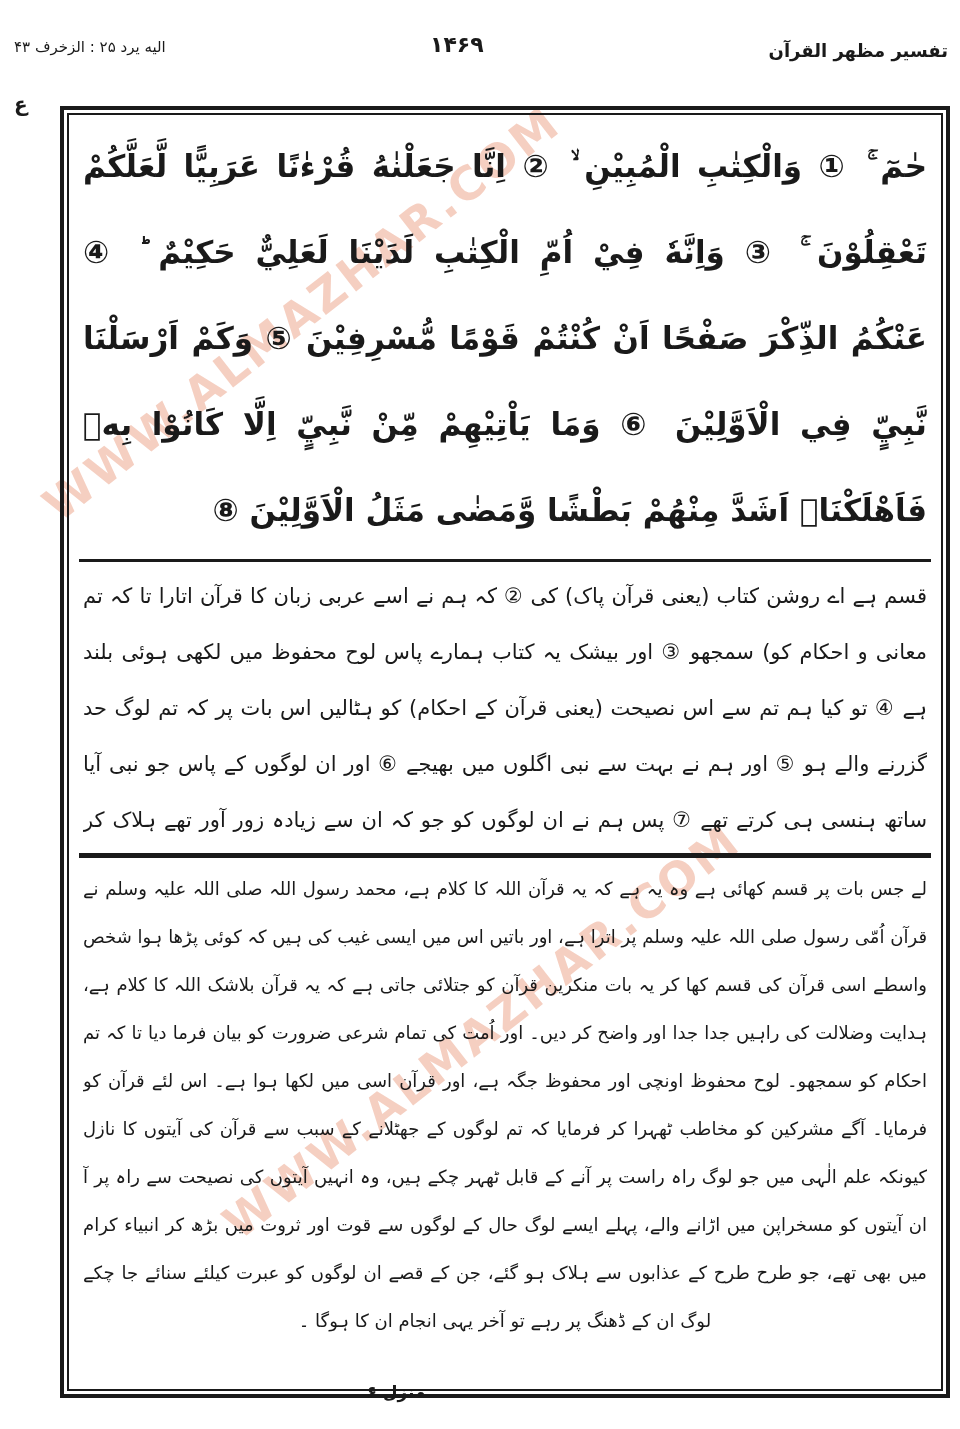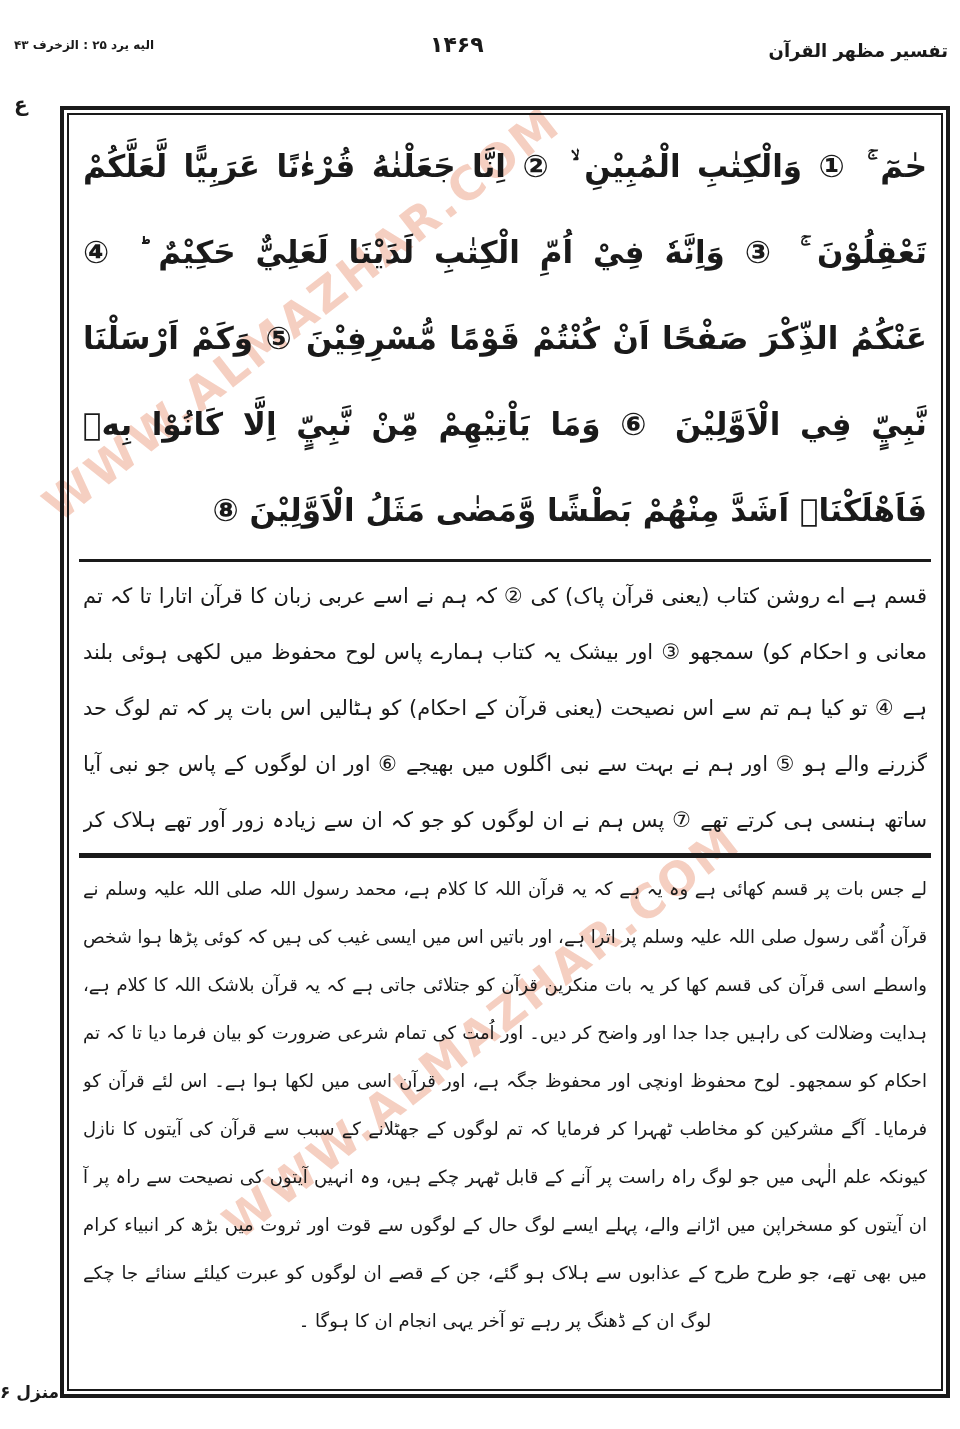--- a/index.html
+++ b/index.html
@@ -17,21 +17,21 @@
   .hdr-title {
     position:absolute; right:12px; top:16px;
     font-size:18px; font-weight:700; letter-spacing:0;
   }
   .hdr-page-number {
     position:absolute; left:430px; top:8px; width:100px; text-align:left;
     font-size:22px; font-weight:700;
   }
   .hdr-reference {
     position:absolute; left:14px; top:14px;
-    font-size:12px; font-weight:700;
+    font-size:15px; font-weight:400;
   }
 
   
   .margin-marker {
     position:absolute; left:14px; top:92px; z-index:2;
     font-size:20px; font-weight:700;
   }
 
   
   .wm {
@@ -92,21 +92,21 @@
     height:48px; line-height:48px; overflow:hidden;
     font-size:18px;
     text-align:justify; text-align-last:justify;
     direction:rtl;
   }
   .comm-line.last { text-align-last:center; }
 
   
   .page-footer {
     position:absolute; left:0; top:1382px; width:792px; z-index:2;
-    text-align:left; font-size:17px; font-weight:700;
+    text-align:center; font-size:17px; font-weight:700;
   }
 </style>
 </head>
 <body>
 
 <div class="wm wm-1">WWW.ALMAZHAR.COM</div>
 <div class="wm wm-2">WWW.ALMAZHAR.COM</div>
 
 <div class="page-header">
   <span class="hdr-title">تفسير مظهر القرآن</span>

